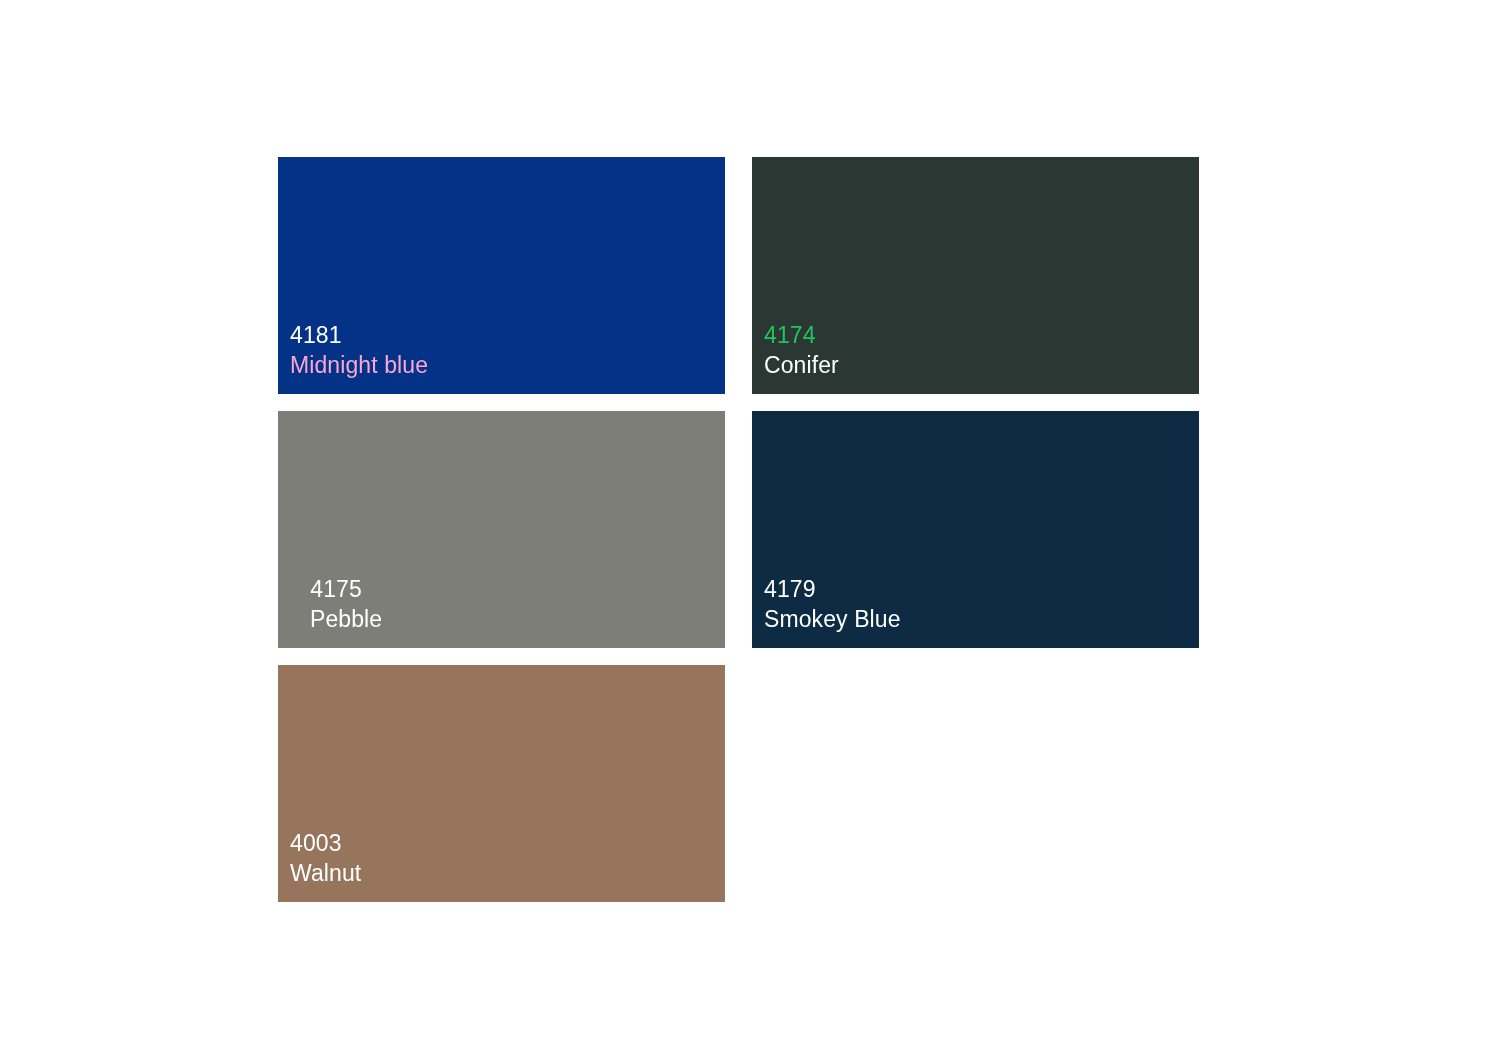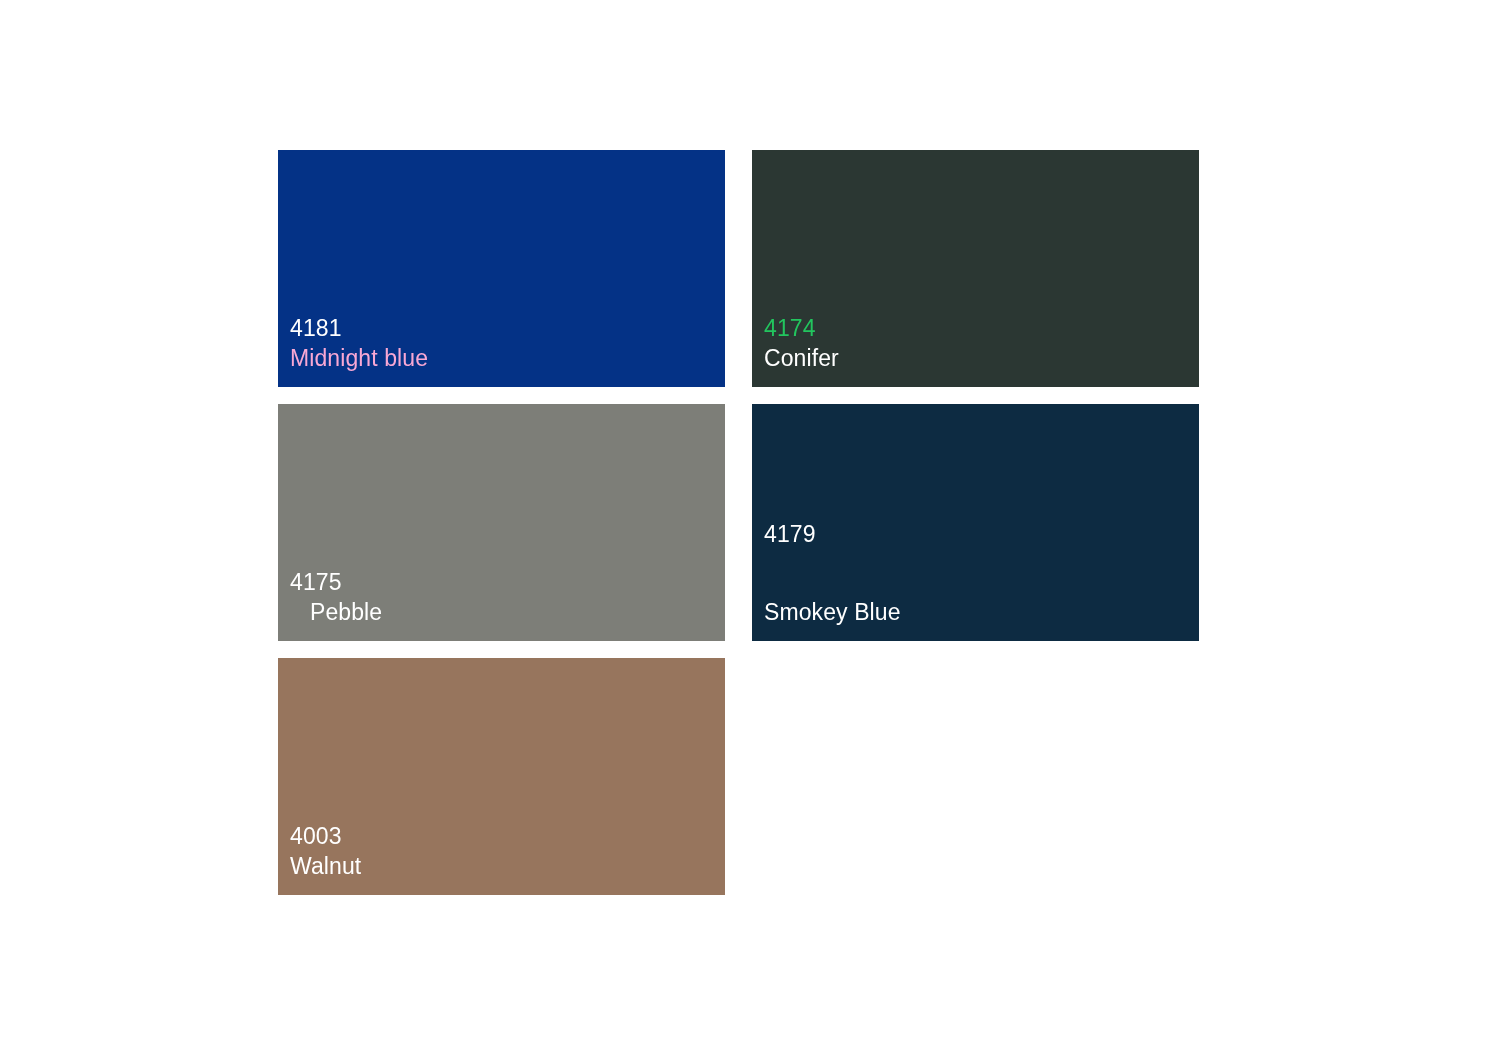--- a/index.html
+++ b/index.html
@@ -9,21 +9,21 @@
   body {
     width: 1500px;
     height: 1061px;
     background: #ffffff;
     font-family: "Liberation Sans", sans-serif;
     overflow: hidden;
   }
   #palette-sheet {
     position: absolute;
     left: 278px;
-    top: 150px;
+    top: 157px;
     width: 834px;
     height: 746px;
     display: grid;
     grid-template-columns: 447px 447px;
     grid-template-rows: 237px 237px 237px;
     column-gap: 27px;
     row-gap: 17px;
   }
   .swatch {
     position: relative;
@@ -58,32 +58,32 @@
     </div>
   </div>
 
   <div class="swatch" style="background-color: rgb(43, 55, 51);">
     <div class="swatch-caption">
       <span class="swatch-code" style="color: #22c55e;">4174</span>
       <span class="swatch-name" style="color: rgb(255, 255, 255);">Conifer</span>
     </div>
   </div>
 
-  <div class="swatch" style="background-color: rgb(125, 126, 120);">
+  <div class="swatch" style="background-color: rgb(125, 126, 120); text-align: center;">
     <div class="swatch-caption">
       <span class="swatch-code" style="color: rgb(255, 255, 255);">4175</span>
       <span class="swatch-name" style="color: #ffffff; margin-left: 20px;">Pebble</span>
     </div>
   </div>
 
 
   <div class="swatch" style="background-color: rgb(13, 43, 66);">
     <div class="swatch-caption">
       <span class="swatch-code" style="color: rgb(255, 255, 255);">4179</span>
-      <span class="swatch-name" style="color: rgb(255, 255, 255); margin-top: 48px;">Smokey Blue</span>
+      <span class="swatch-name" style="color: rgb(255, 255, 255);">Smokey Blue</span>
     </div>
   </div>
 
   <div class="swatch" style="background-color: rgb(151, 117, 93);">
     <div class="swatch-caption">
       <span class="swatch-code" style="color: rgb(255, 255, 255);">4003</span>
       <span class="swatch-name" style="color: #ffffff;">Walnut</span>
     </div>
   </div>
 

